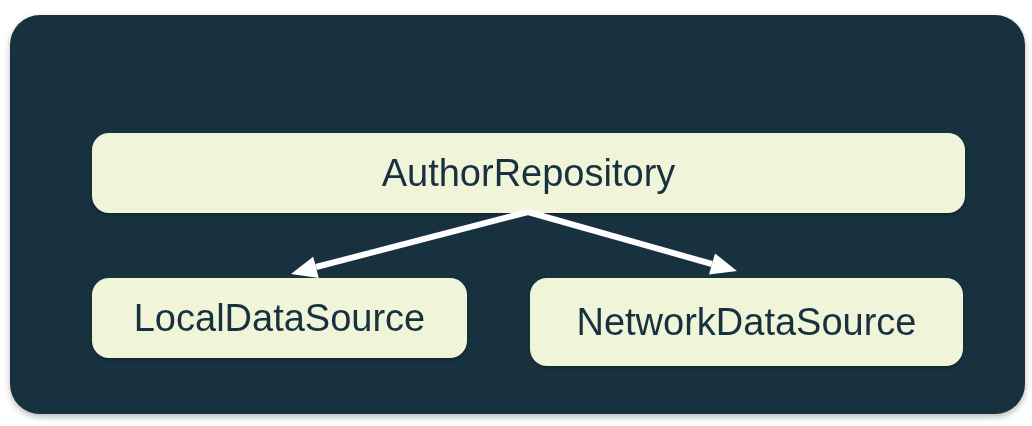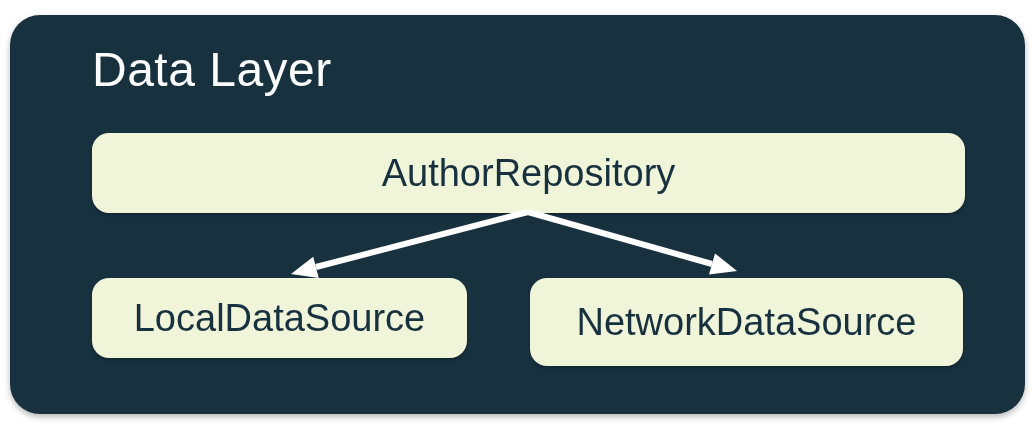--- a/index.html
+++ b/index.html
@@ -60,21 +60,20 @@
     pointer-events: none;
   }
 </style>
 </head>
 <body>
 
 <div class="stage">
 
   <div class="container"></div>
 
-  <div class="title">Data Layer</div>
 
   <div class="node node-local">
     <span>LocalDataSource</span>
   </div>
 
   <div class="node node-author">
     <span>AuthorRepository</span>
   </div>
 
   <div class="node node-network">

